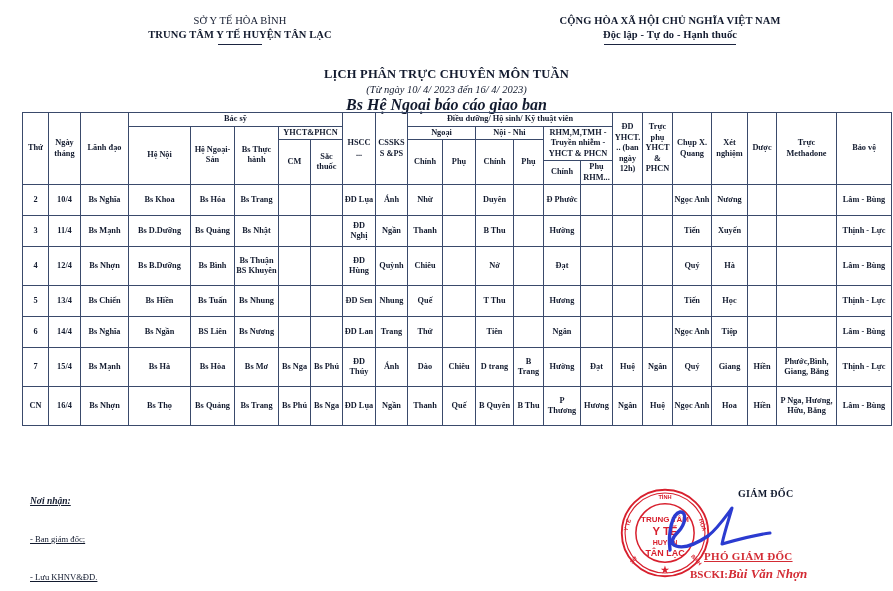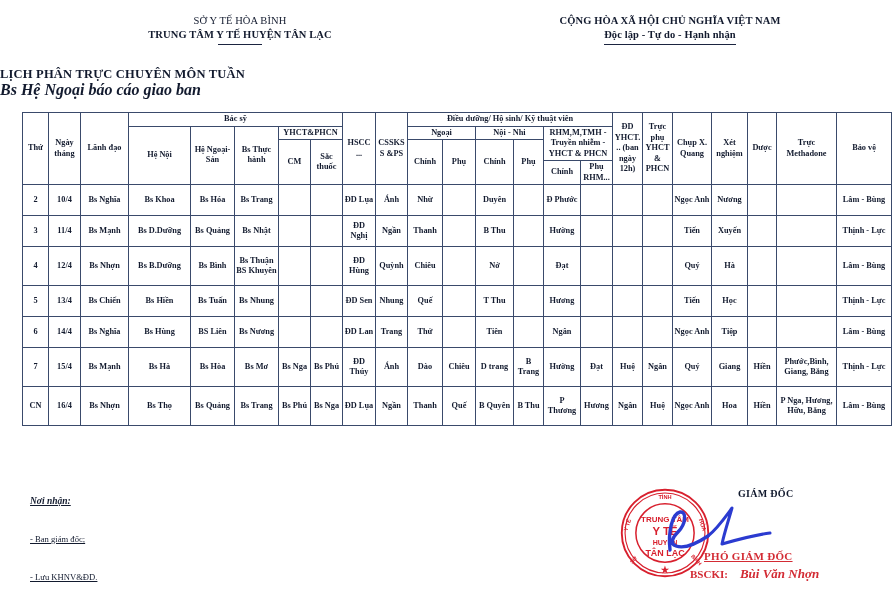--- a/index.html
+++ b/index.html
@@ -24,21 +24,21 @@
     position:absolute;left:470px;top:0;width:400px;text-align:center;
   }
   .head-l1{font-size:10.5px;letter-spacing:.1px;line-height:14px;}
   .head-l2{font-size:10.5px;font-weight:bold;line-height:14px;letter-spacing:.1px;}
   .head-rule{
     width:44px;height:1px;background:#1b2440;margin:2px auto 0 auto;
   }
   .head-rule.wide{width:132px;}
 
   .title-block{
-    position:absolute;top:66px;left:0;width:893px;
+    position:absolute;top:66px;left:0;width:893px;text-align:center;
   }
   .title-main{font-size:12.5px;font-weight:bold;line-height:16px;letter-spacing:.2px;}
   .title-sub{font-size:10.5px;font-style:italic;line-height:15px;}
   .title-note{font-size:16px;font-style:italic;font-weight:bold;line-height:15px;}
 
   
   .tbl-wrap{position:absolute;left:22px;top:112px;}
   table.sched{
     border-collapse:collapse;
     table-layout:fixed;
@@ -74,48 +74,49 @@
     position:absolute;left:92px;top:4px;font-size:10px;font-weight:bold;letter-spacing:.3px;margin-left:46px;
   }
   .sign-sub{
     position:absolute;left:104px;top:66px;font-size:11px;font-weight:bold;
     color:#d32b34;letter-spacing:.3px;text-decoration:underline;
   }
   .sign-name{
     position:absolute;left:90px;top:82px;font-size:11px;font-weight:bold;color:#d32b34;
     white-space:nowrap;
   }
-  .sign-name i{font-style:italic;font-size:13px;margin-left:12px;}
+  .sign-name i{font-style:italic;font-size:13px;}
   .stamp{
     position:absolute;left:18px;top:2px;width:94px;height:94px;
   }
   .sig-ink{
     position:absolute;left:62px;top:18px;width:120px;height:60px;
   }
 </style>
 </head>
 <body>
 
 <div class="page">
 
   <div class="doc-head">
     <div class="head-left">
       <div class="head-l1">SỞ Y TẾ HÒA BÌNH</div>
       <div class="head-l2">TRUNG TÂM Y TẾ HUYỆN TÂN LẠC</div>
       <div class="head-rule"></div>
     </div>
     <div class="head-right">
       <div class="head-l2">CỘNG HÒA XÃ HỘI CHỦ NGHĨA VIỆT NAM</div>
-      <div class="head-l2">Độc lập - Tự do - Hạnh nhận</div>
+      <div class="head-l2">Độc lập - Tự do - Hạnh thuốc</div>
       <div class="head-rule wide"></div>
     </div>
   </div>
 
   <div class="title-block">
     <div class="title-main">LỊCH PHÂN TRỰC CHUYÊN MÔN TUẦN</div>
+    <div class="title-sub">(Từ ngày 10/ 4/ 2023 đến 16/ 4/ 2023)</div>
     <div class="title-note">Bs Hệ Ngoại báo cáo giao ban</div>
   </div>
 
   <div class="tbl-wrap">
     <table class="sched">
       <colgroup>
         <col style="width:26px">
           <col style="width:32px">
           <col style="width:48px">
         <col style="width:62px">
@@ -276,21 +277,21 @@
             <td>Tiến</td>
             <td>Học</td>
             <td></td>
             <td></td>
             <td>Thịnh - Lực</td>
           </tr>
           <tr class="r-short">
             <td>6</td>
             <td>14/4</td>
             <td>Bs Nghĩa</td>
-            <td>Bs Hùng</td>
+            <td>Bs Ngần</td>
             <td>BS Liên</td>
             <td>Bs Nương</td>
             <td></td>
             <td></td>
             <td>ĐD Lan</td>
             <td>Trang</td>
             <td>Thử</td>
             <td></td>
             <td>Tiên</td>
             <td></td>

